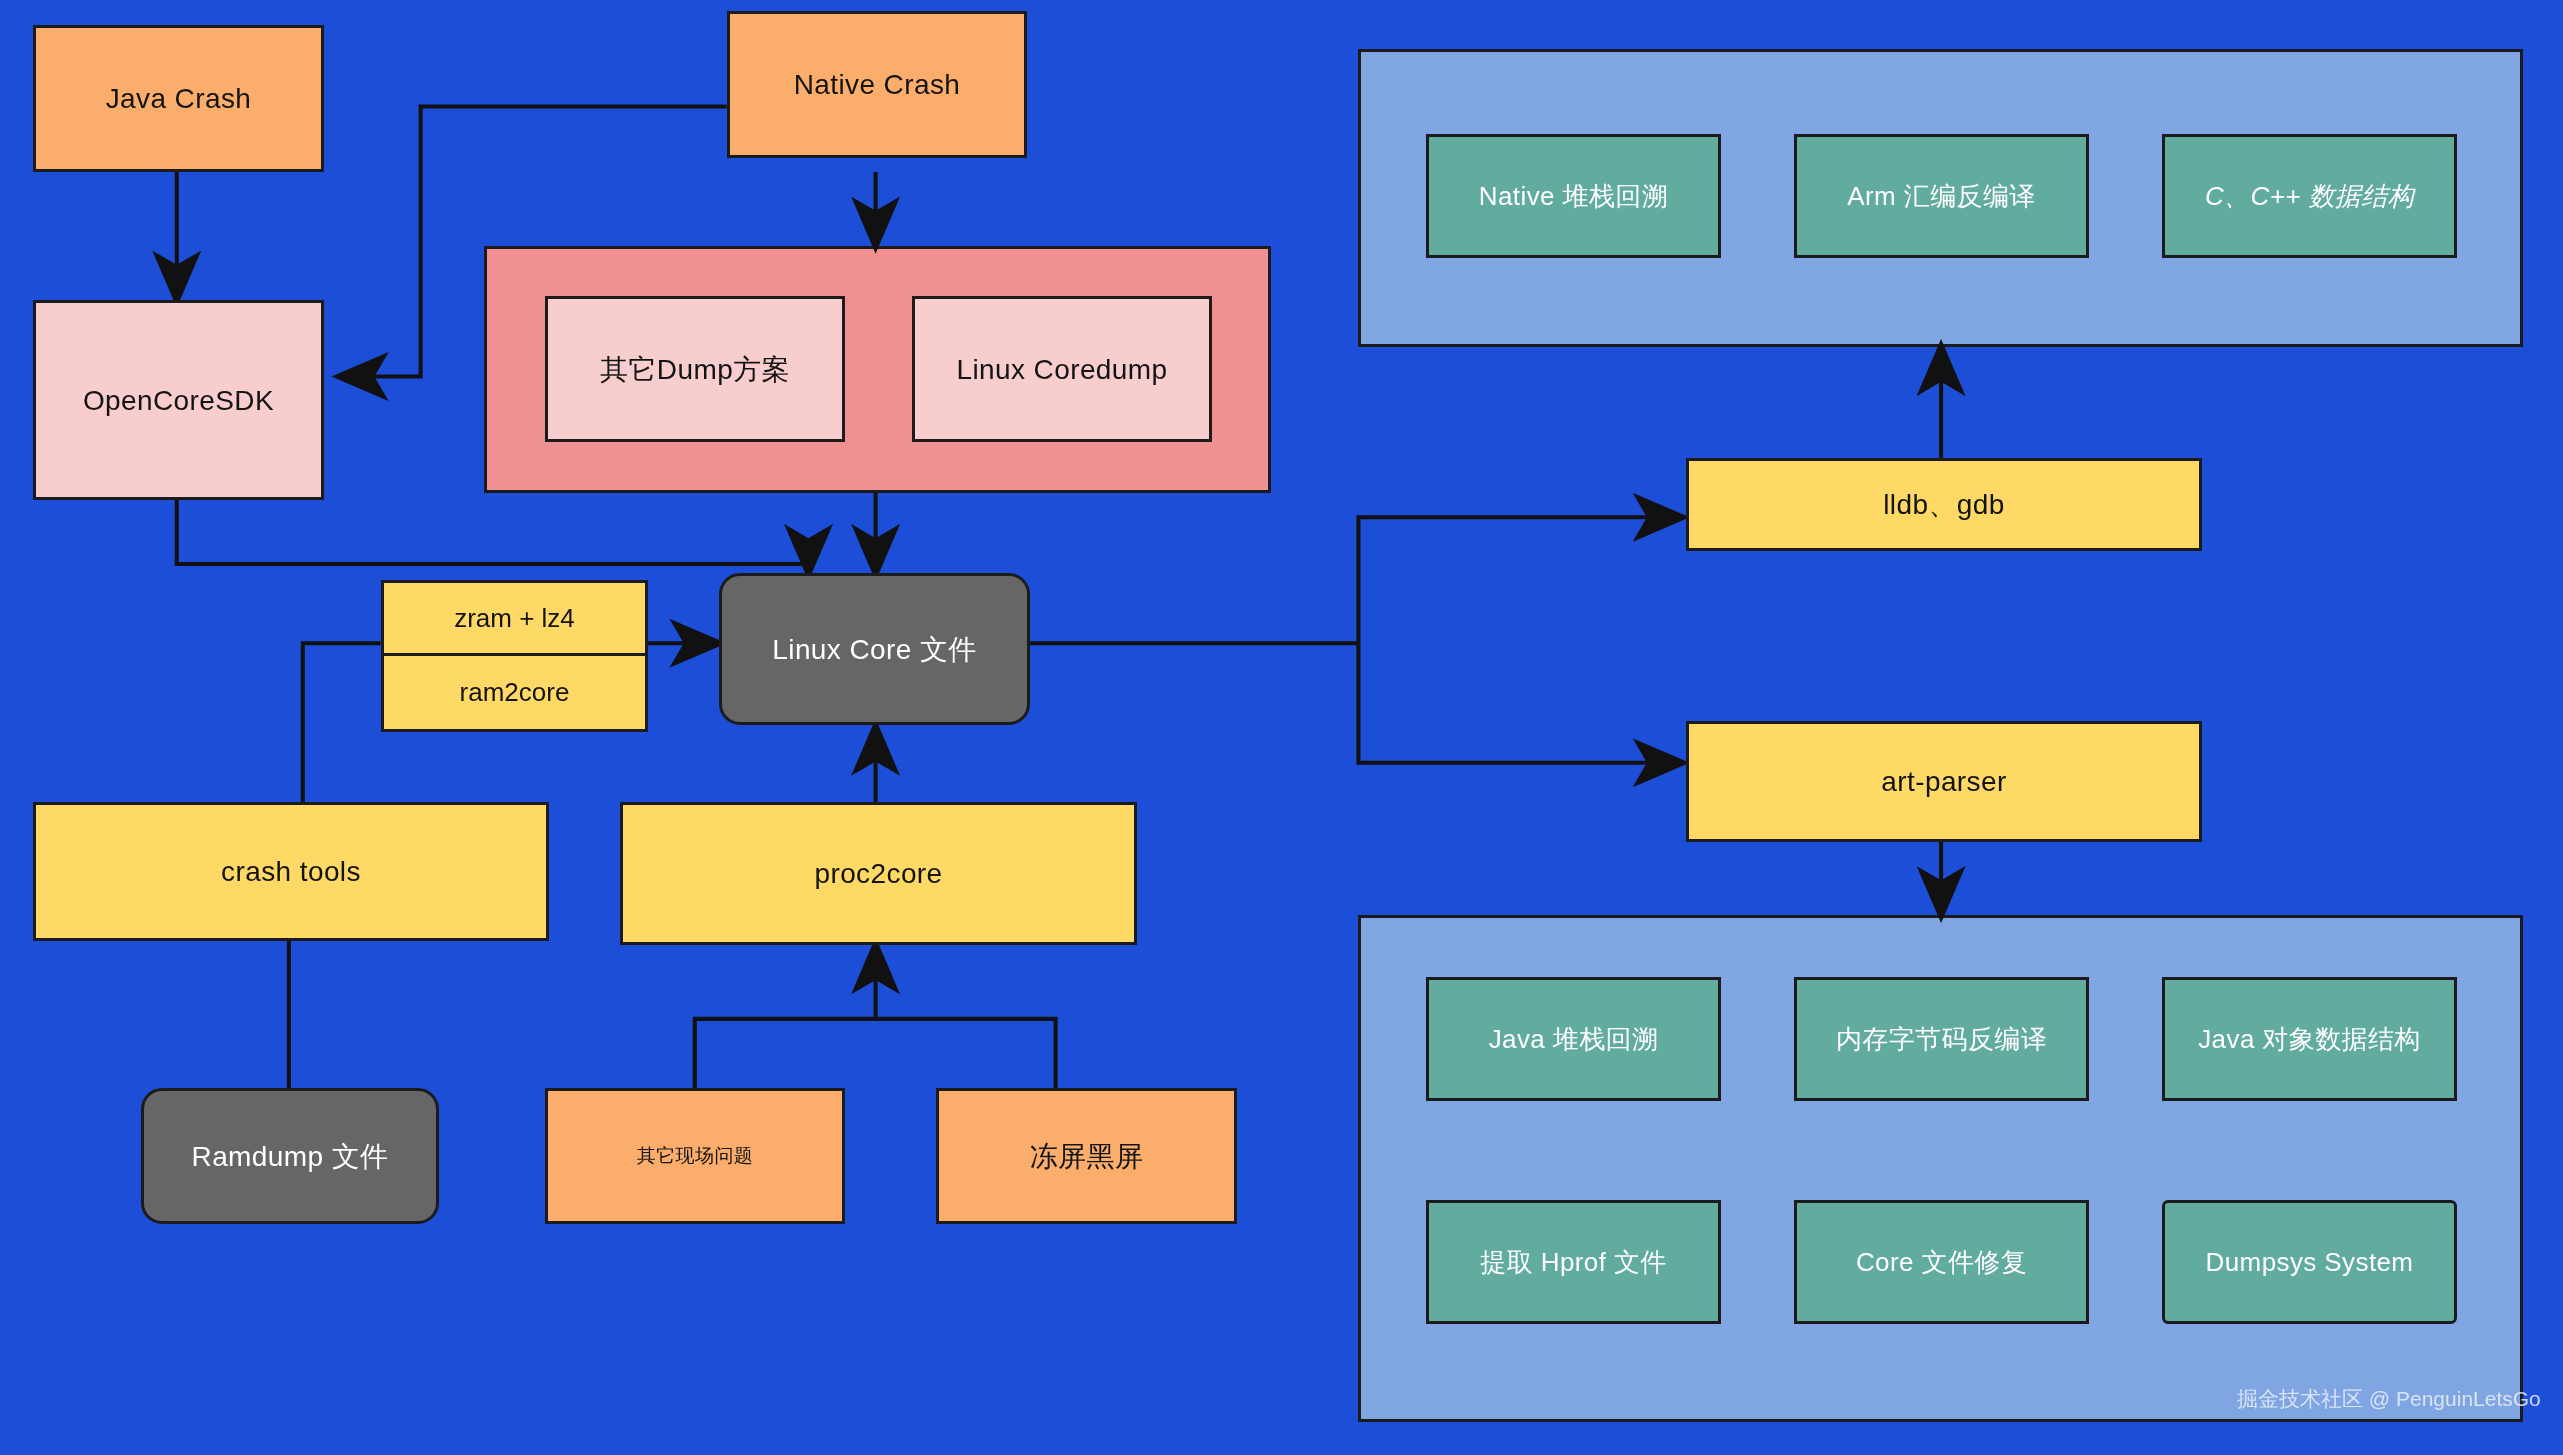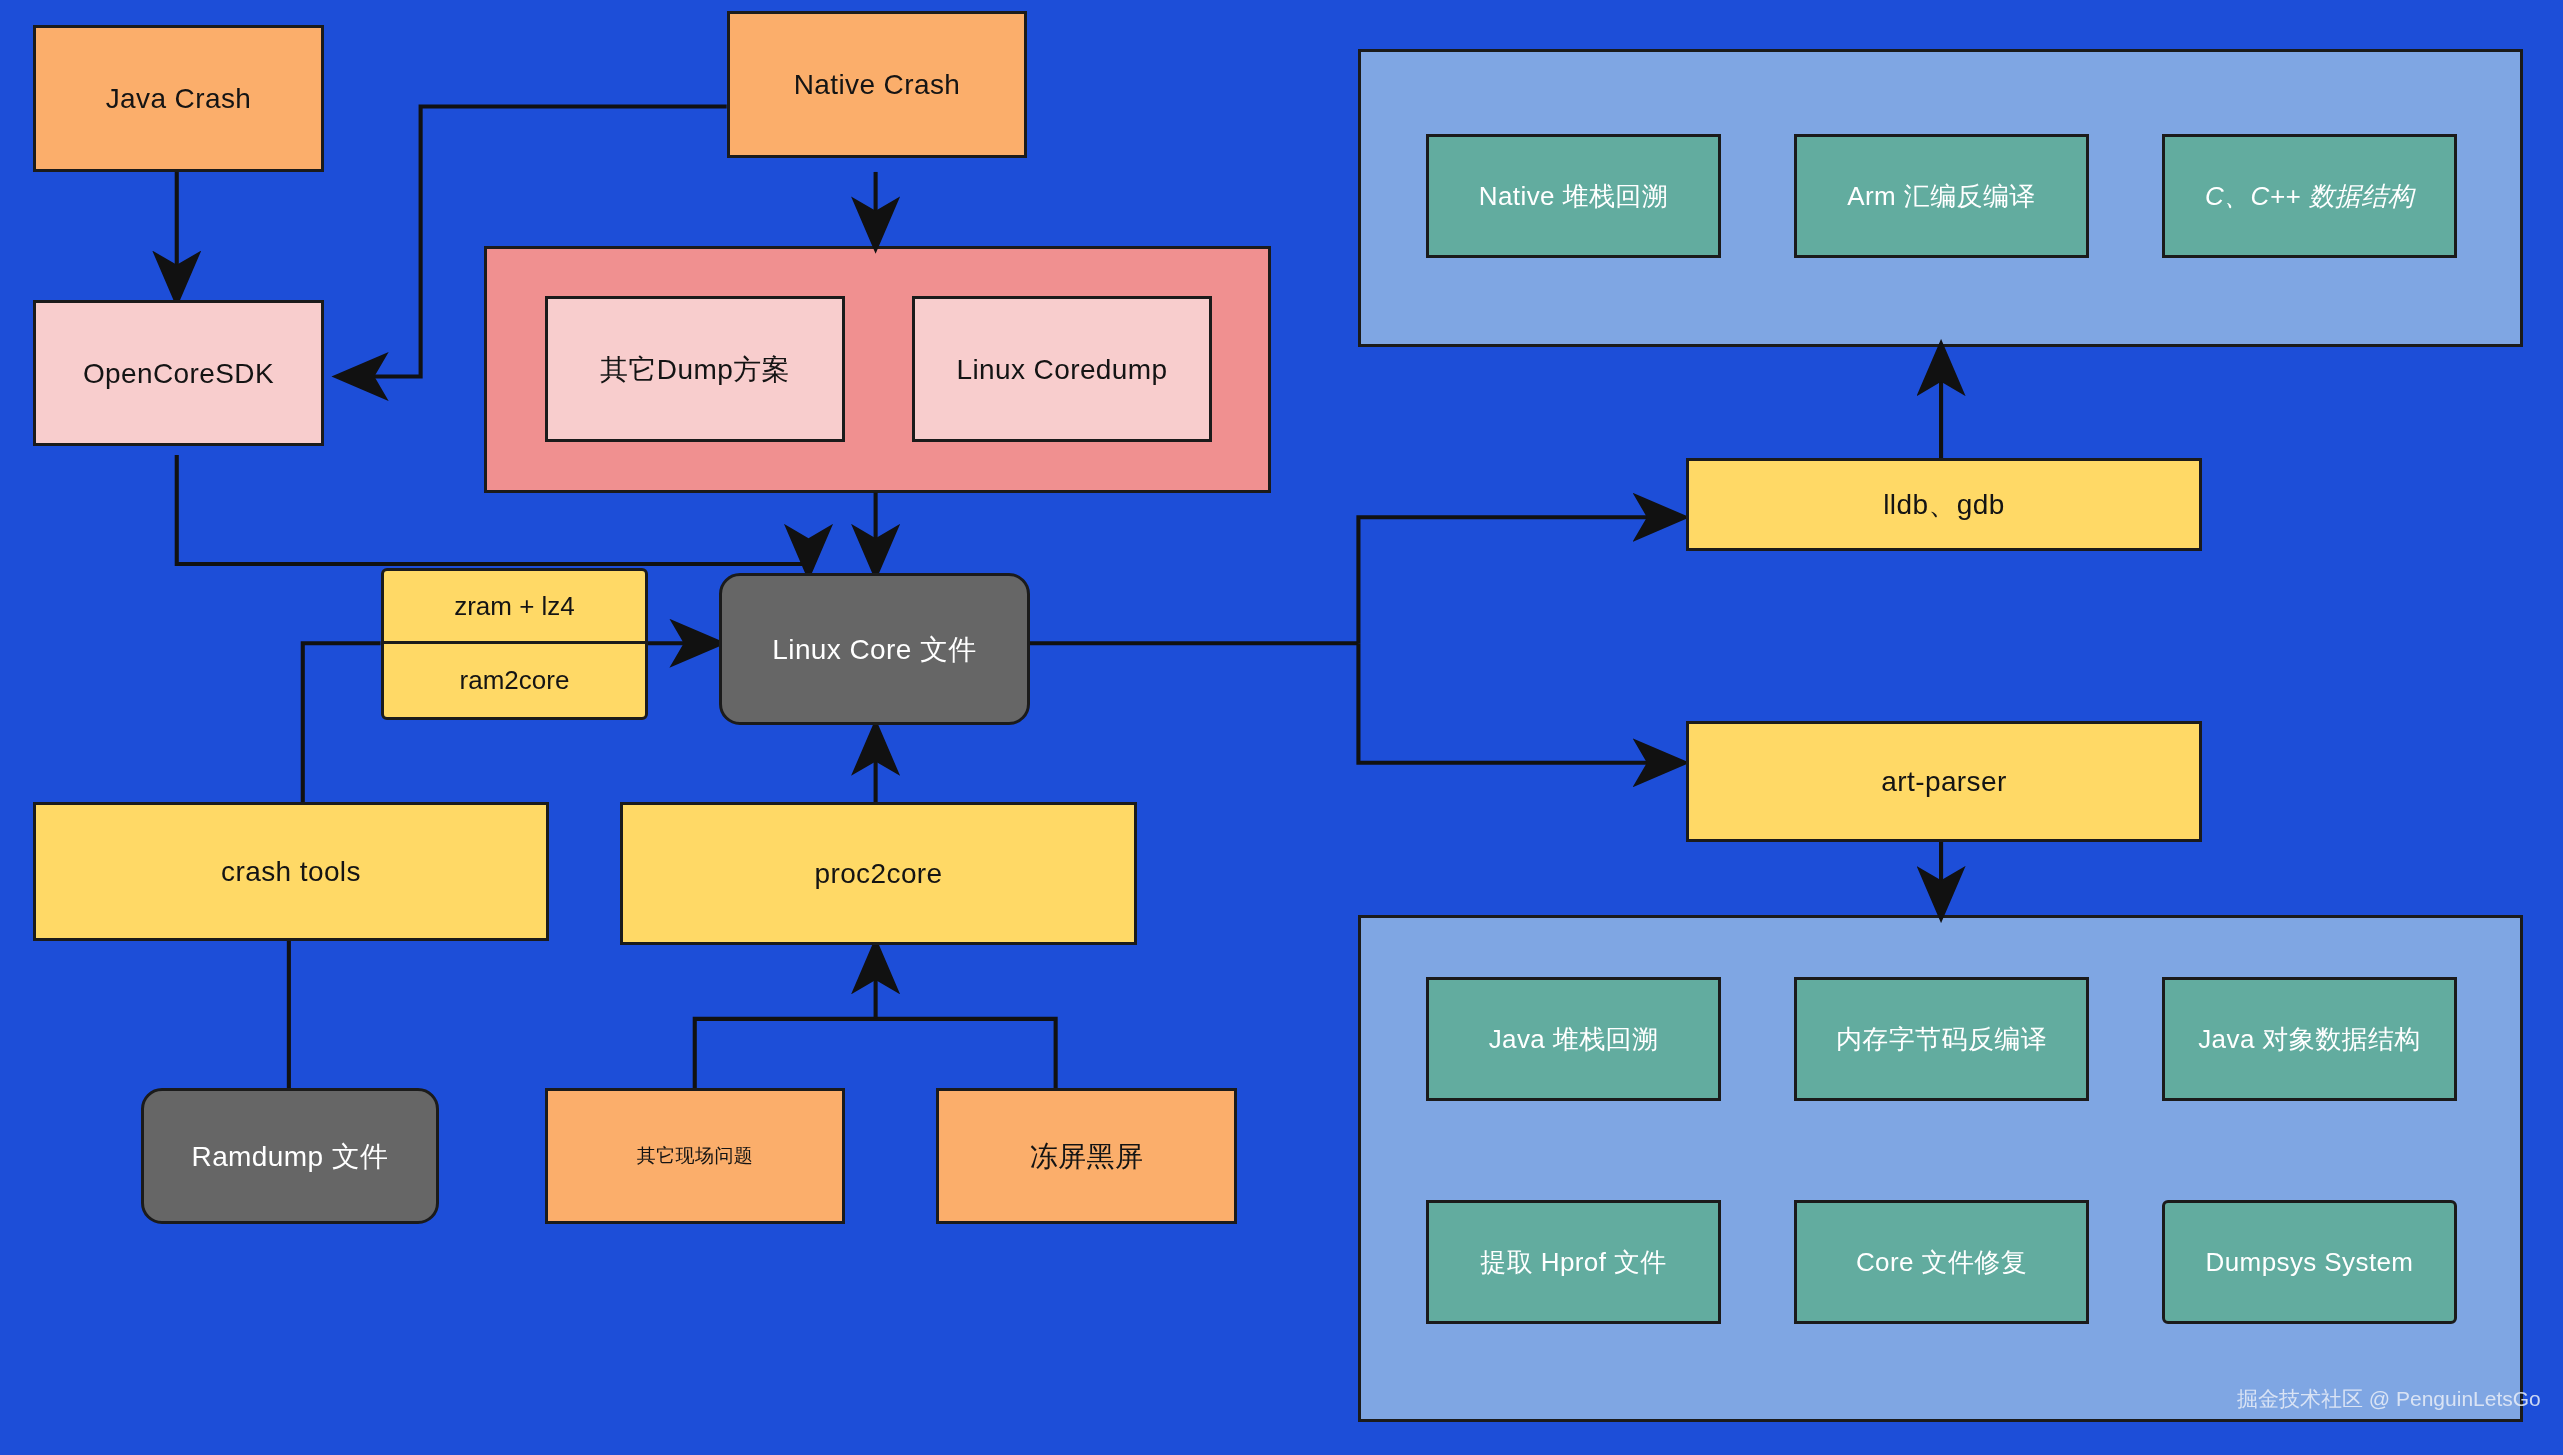--- a/index.html
+++ b/index.html
@@ -110,29 +110,29 @@
       <path d="M2372,560 L2372,424" marker-end="url(#ah)"></path>
 
       <path d="M2372,1008 L2372,1118" marker-end="url(#ah)"></path>
     </g>
   </svg>
 
   <div class="node orange" style="left:33px; top:24.6px; width:291px; height:147px; font-size:28px;">Java Crash</div>
 
   <div class="node orange" style="left:727px; top:11px; width:300px; height:147px; font-size:28px;">Native Crash</div>
 
-  <div class="node pink" style="left:33px; top:300px; width:291px; height:146px; font-size:28px;">OpenCoreSDK</div>
+  <div class="node pink" style="left:33px; top:300px; width:291px; height:200px; font-size:28px;">OpenCoreSDK</div>
 
   <div class="node redgrp group" style="left:484px; top:246px; width:787px; height:247px;"></div>
 
   <div class="node pink" style="left:545px; top:296px; width:300px; height:146px; font-size:28px;">其它Dump方案</div>
 
   <div class="node pink" style="left:912px; top:296px; width:300px; height:146px; font-size:28px;">Linux Coredump</div>
 
-  <div class="stackbox" style="left:381px; top:568px; width:267px; height:152px;border-radius:6px;">
+  <div class="stackbox" style="left:381px; top:580px; width:267px; height:152px;">
     <div class="stackcell top" style="height:50%; font-size:26px;">zram + lz4</div>
     <div class="stackcell" style="height:50%; font-size:26px;">ram2core</div>
   </div>
 
   <div class="node gray" style="left:719px; top:573px; width:311px; height:152px; font-size:28px;">Linux Core 文件</div>
 
   <div class="node yellow" style="left:33px; top:802px; width:516px; height:139px; font-size:28px;">crash tools</div>
 
   <div class="node yellow" style="left:620px; top:802px; width:517px; height:143px; font-size:28px;">proc2core</div>
 

